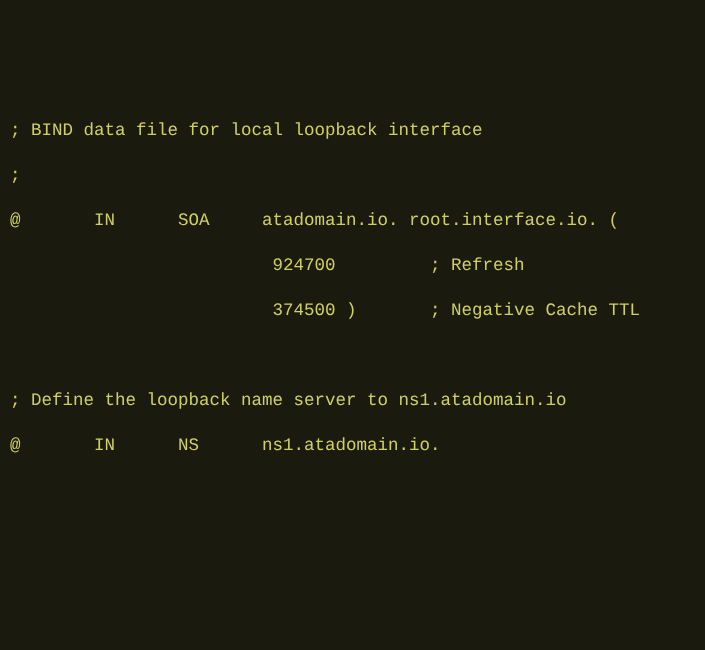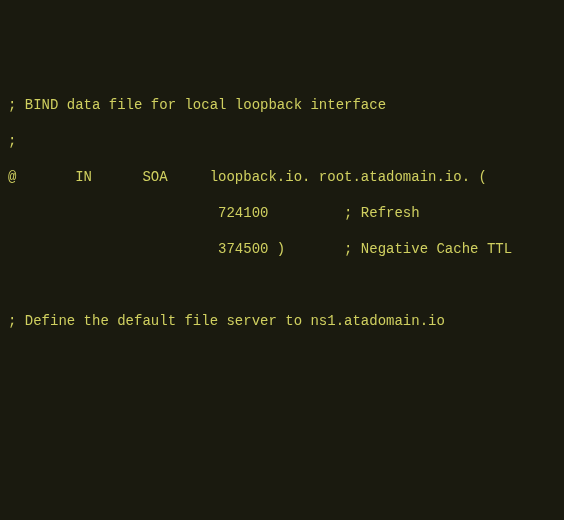--- a/index.html
+++ b/index.html
@@ -29,25 +29,26 @@
   }
 </style>
 </head>
 <body>
 
 
 
 <div id="lines-container">
 <span class="line">; BIND data file for local loopback interface</span>
 <span class="line">;</span>
-<span class="line">@       IN      SOA     loopback.io. root.atadomain.io. (</span>
-<span class="line">                         724100         ; Refresh</span>
+<span class="line">@       IN      SOA     atadomain.io. root.interface.io. (</span>
+<span class="line">                         924700         ; Refresh</span>
 <span class="line">                         374500 )       ; Negative Cache TTL</span>
 <span class="line"></span>
-<span class="line">; Define the default file server to ns1.atadomain.io</span>
+<span class="line">; Define the loopback name server to ns1.atadomain.io</span>
+<span class="line">@       IN      NS      ns1.atadomain.io.</span>
 
 
 
 
 
 
 
 
 
 

